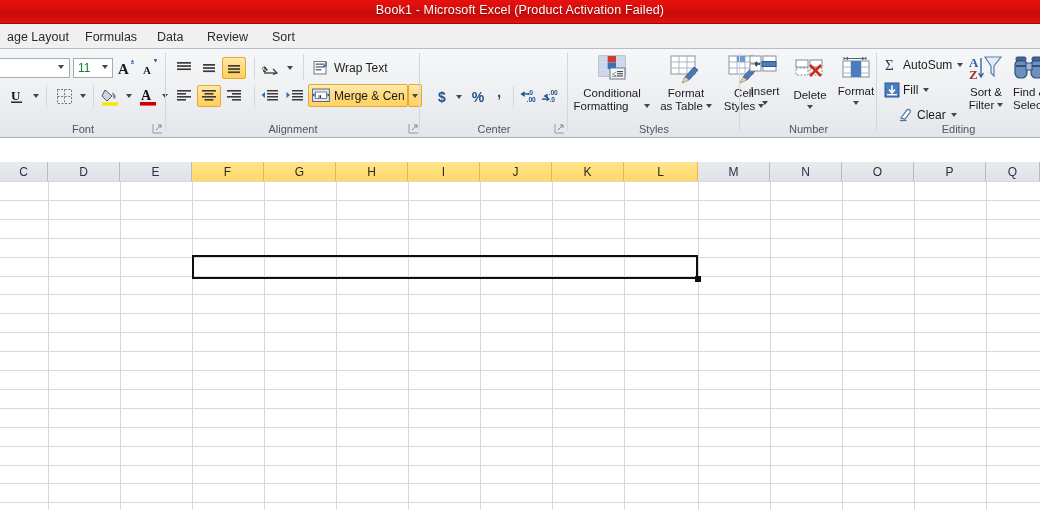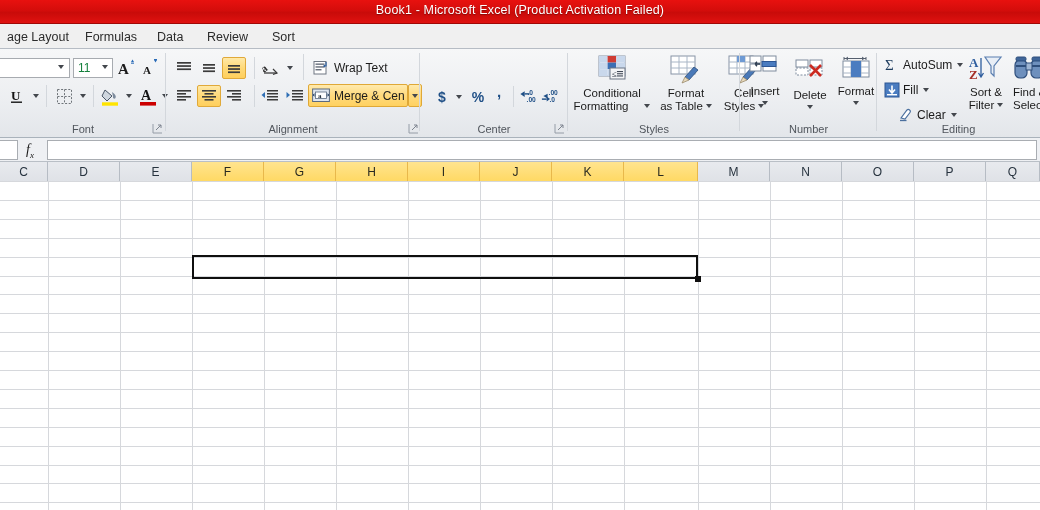--- a/index.html
+++ b/index.html
@@ -612,27 +612,20 @@
           <rect x="19" y="11" width="10" height="2" fill="#2f4f7c"></rect>
         </svg>
         <span class="cap">Find &amp;</span>
         <span>Select</span>
       </div>
 
       <div class="grp-label" style="left:0; width:163px;">Editing</div>
     </div>
   </div>
 
-  <div class="fbar">
-    <div class="namebox"></div>
-    <div class="fx">
-      <i style="font-style:italic">f</i><sub style="font-size:9px">x</sub>
-    </div>
-    <div class="finput"></div>
-  </div>
 
   <div class="sheet">
     <div class="colhead-row">
         <div class="colhead" style="left: 0px; width: 48px;">C</div>
         <div class="colhead" style="left: 48px; width: 72px;">D</div>
         <div class="colhead" style="left: 120px; width: 72px;">E</div>
         <div class="colhead sel" style="left: 192px; width: 72px;">F</div>
         <div class="colhead sel" style="left: 264px; width: 72px;">G</div>
         <div class="colhead sel" style="left: 336px; width: 72px;">H</div>
         <div class="colhead sel" style="left: 408px; width: 72px;">I</div>

